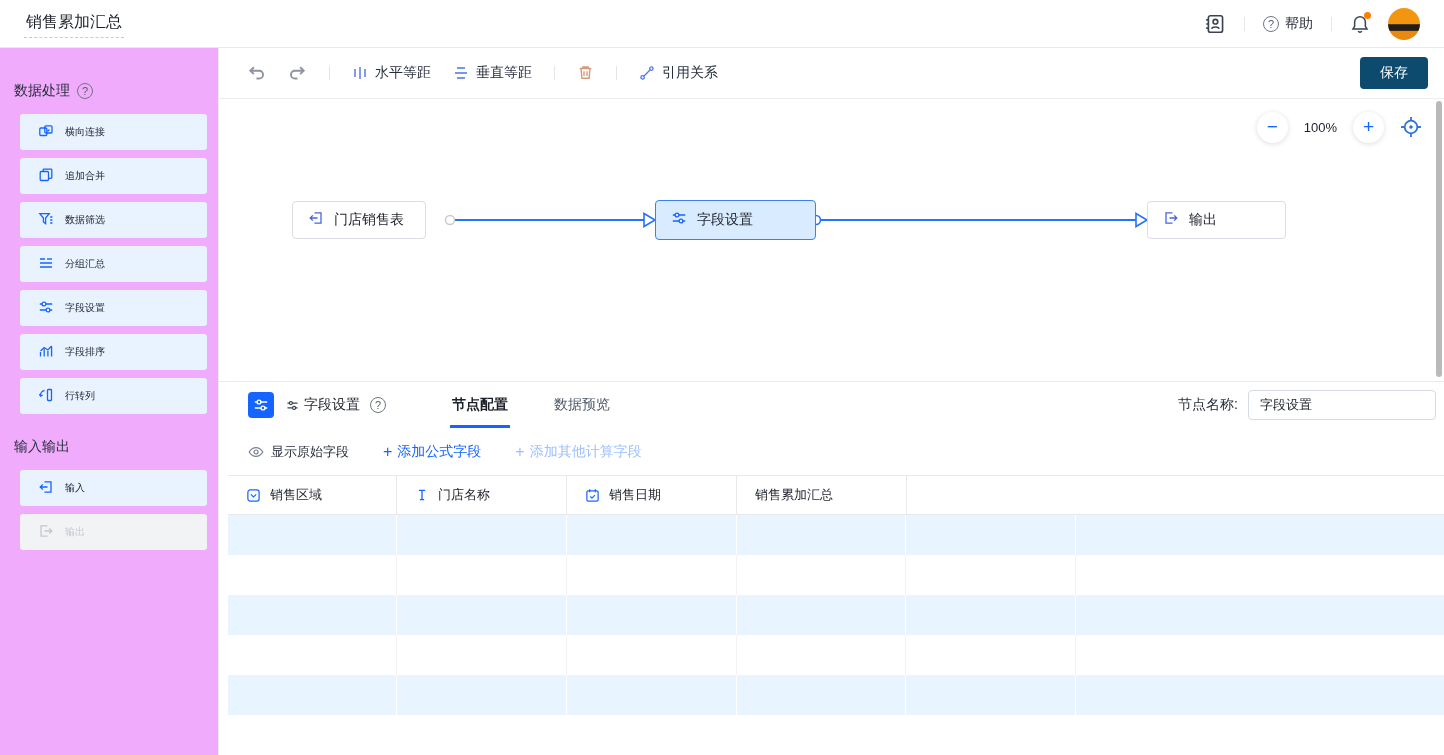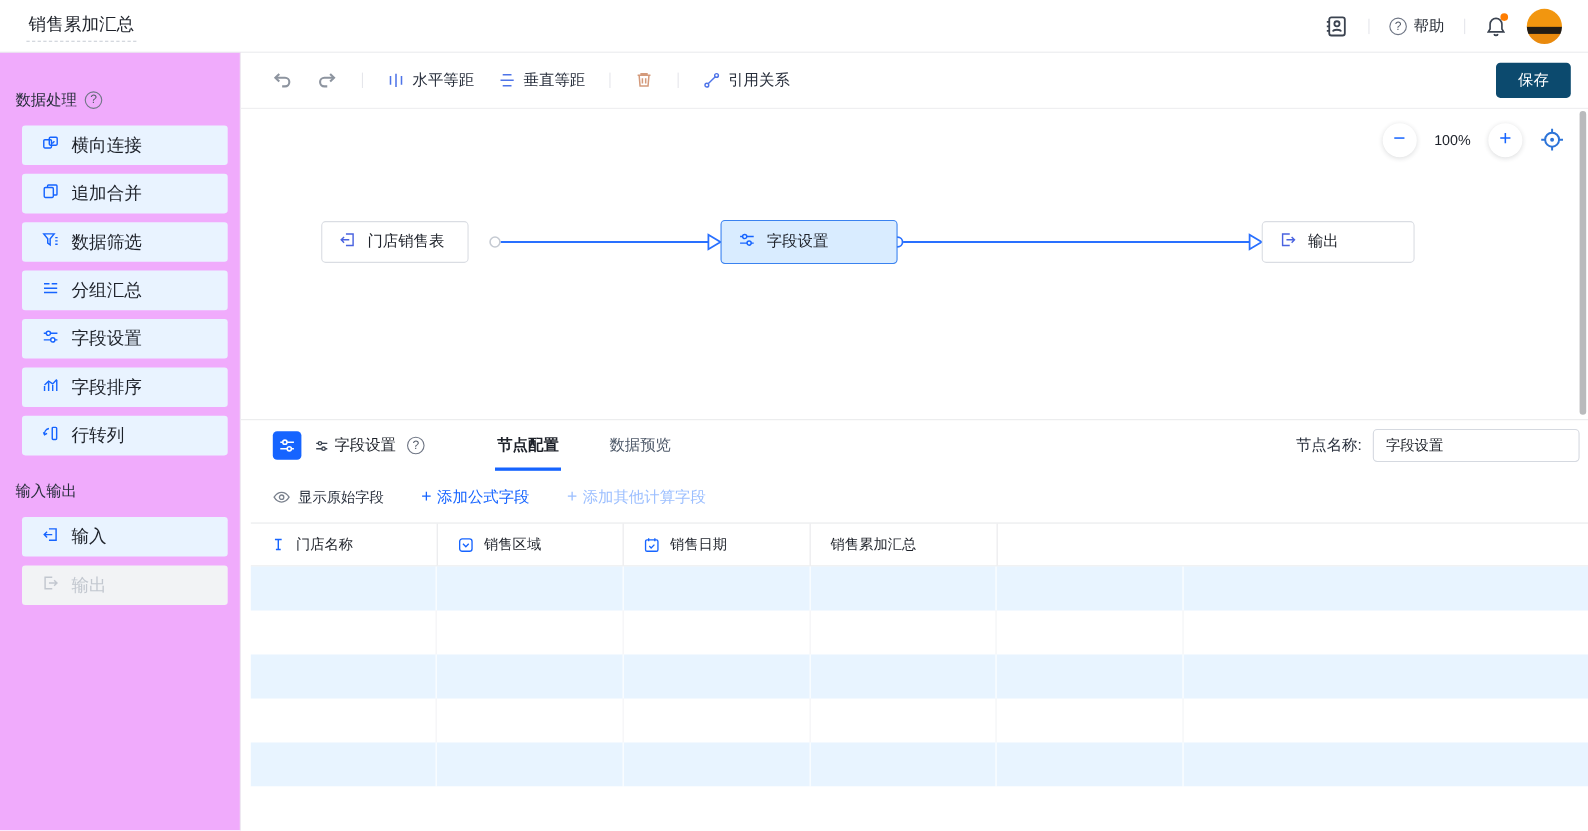--- a/index.html
+++ b/index.html
@@ -22,21 +22,21 @@
 
   
   .app-body { display:flex; height:707px; }
 
   
   .sidebar { width:219px; min-width:219px; border-right:1px solid #ededef; background:#f0abfc; padding-top:20px; }
   .side-section-title { margin:14px 14px 14px 14px; font-size:14px; color:#272e3b;
     display:flex; align-items:center; gap:7px; }
   .side-item { margin:0 12px 8px 20px; width:187px; height:36px; border-radius:3px;
     background:#e9f3ff; display:flex; align-items:center; gap:11px; padding-left:18px;
-    font-size:16px; color:#1d2129; cursor:pointer; }
+    font-size:10px; color:#1d2129; cursor:pointer; }
   .side-item svg { color:#1664ff; }
   .side-item.disabled { background:#f2f3f5; color:#c2c7cf; cursor:default; }
   .side-item.disabled svg { color:#c2c7cf; }
 
   
   .main { flex:1; display:flex; flex-direction:column; position:relative; }
 
   .canvas-toolbar { height:51px; display:flex; align-items:center; gap:22px;
     padding:0 16px 0 28px; border-bottom:1px solid #ededef; background:#fff; }
   .ct-icon { display:flex; color:#8d949f; cursor:pointer; }
@@ -350,32 +350,32 @@
           <span>添加公式字段</span>
         </span>
         <span class="action-add disabled">
           <span class="plus">+</span>
           <span>添加其他计算字段</span>
         </span>
       </div>
 
       <div class="dtable">
         <div class="thead">
-          <div class="th c2">
-            <svg width="14" height="14" viewBox="0 0 16 16" fill="none" stroke="currentColor" stroke-width="1.5">
-                <path d="M4.5 2.8h7M8 2.8v10.4M5.5 13.2h5"></path>
-              </svg>
-            <span>门店名称</span>
-          </div>
           <div class="th c1">
             <svg width="15" height="15" viewBox="0 0 16 16" fill="none" stroke="currentColor" stroke-width="1.3">
                 <rect x="2" y="2" width="12" height="12" rx="2.5"></rect>
                 <path d="M5.2 6.8L8 9.6l2.8-2.8"></path>
               </svg>
             <span>销售区域</span>
+          </div>
+          <div class="th c2">
+            <svg width="14" height="14" viewBox="0 0 16 16" fill="none" stroke="currentColor" stroke-width="1.5">
+                <path d="M4.5 2.8h7M8 2.8v10.4M5.5 13.2h5"></path>
+              </svg>
+            <span>门店名称</span>
           </div>
           <div class="th c3">
             <svg width="15" height="15" viewBox="0 0 16 16" fill="none" stroke="currentColor" stroke-width="1.3">
                 <rect x="2" y="3" width="12" height="11" rx="1.5"></rect>
                 <path d="M5 1.4v3M11 1.4v3M5.6 9l1.8 1.8L10.6 7.6"></path>
               </svg>
             <span>销售日期</span>
           </div>
           <div class="th c5">
             <span>销售累加汇总</span>

